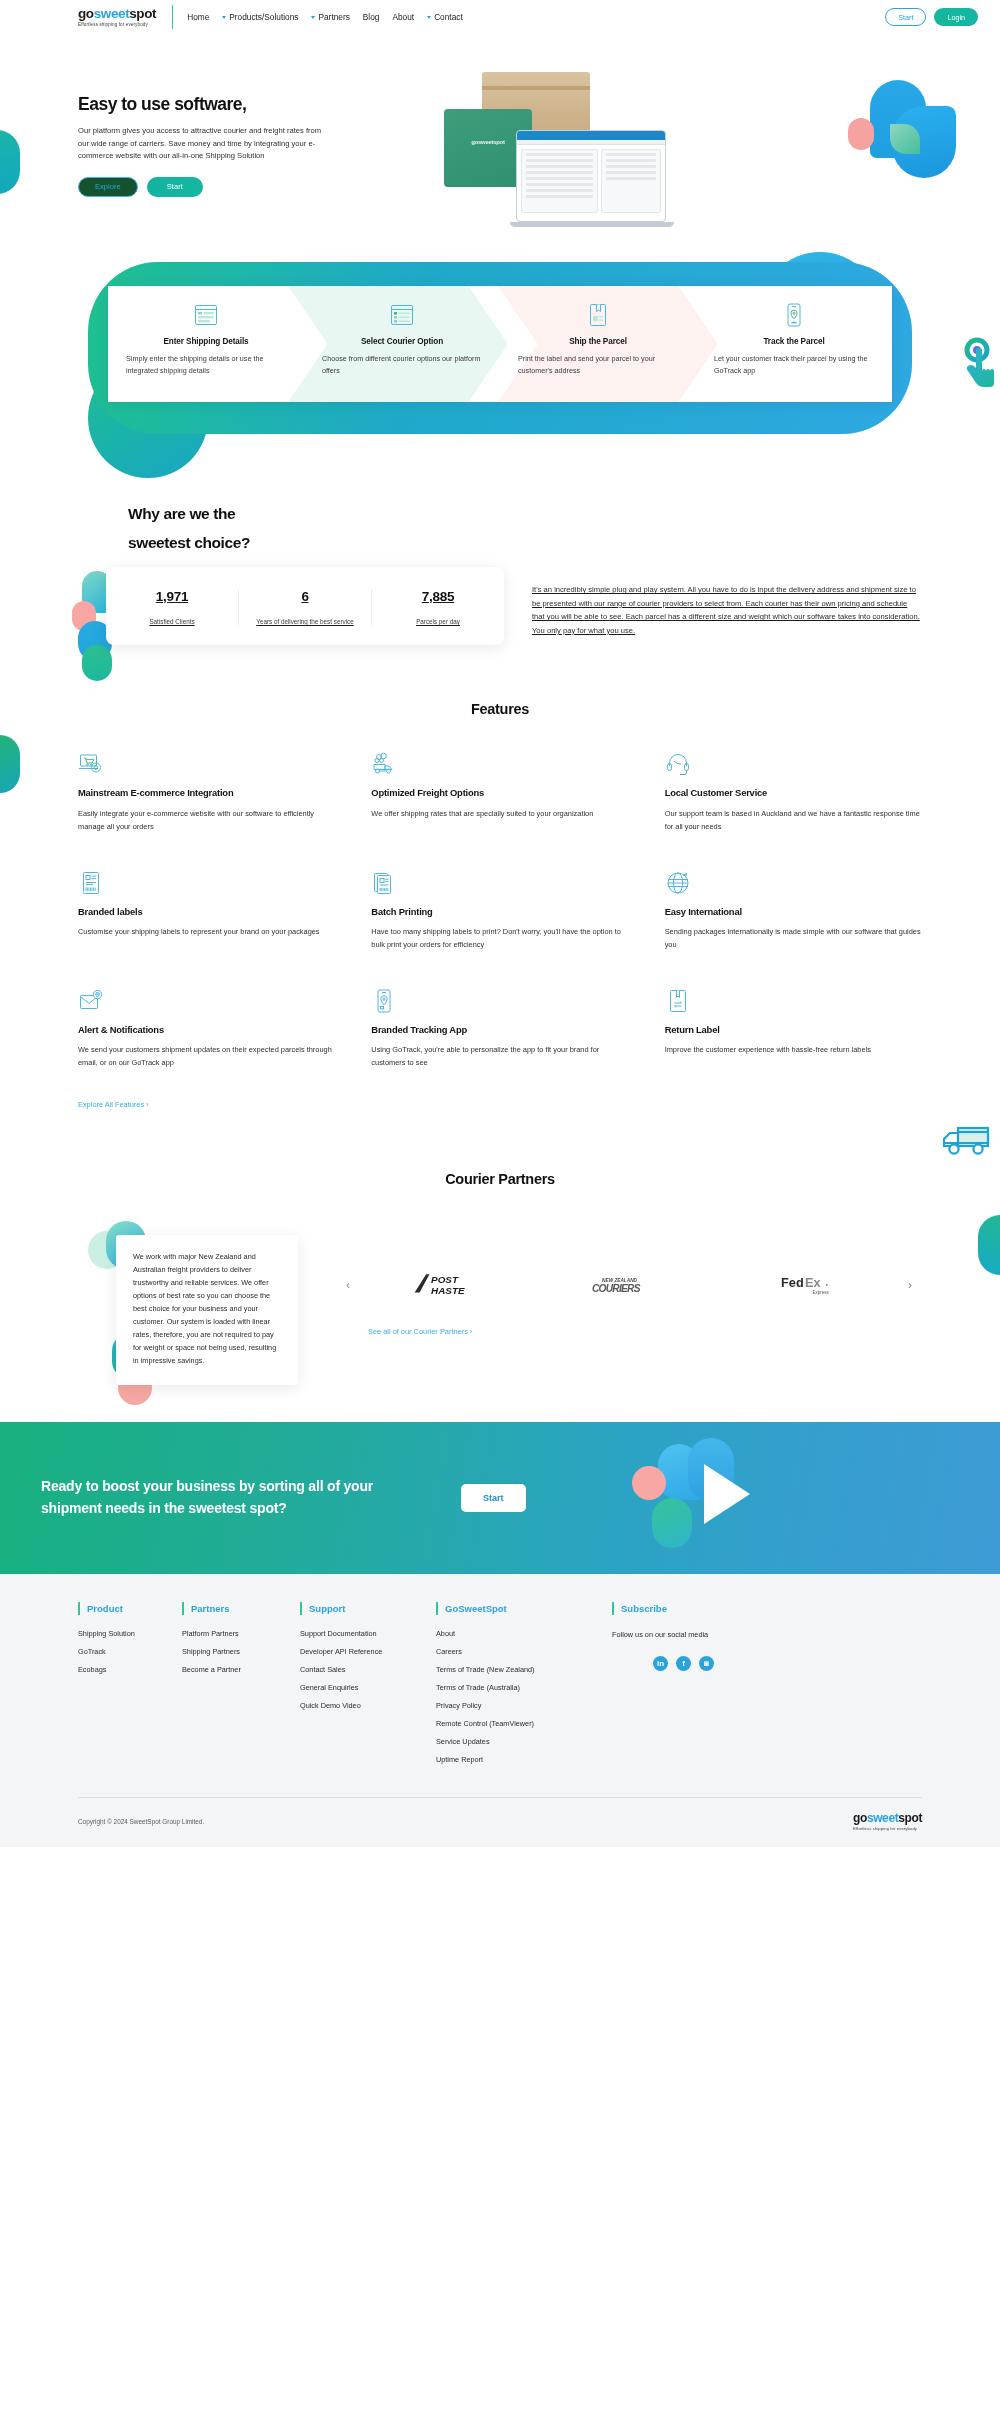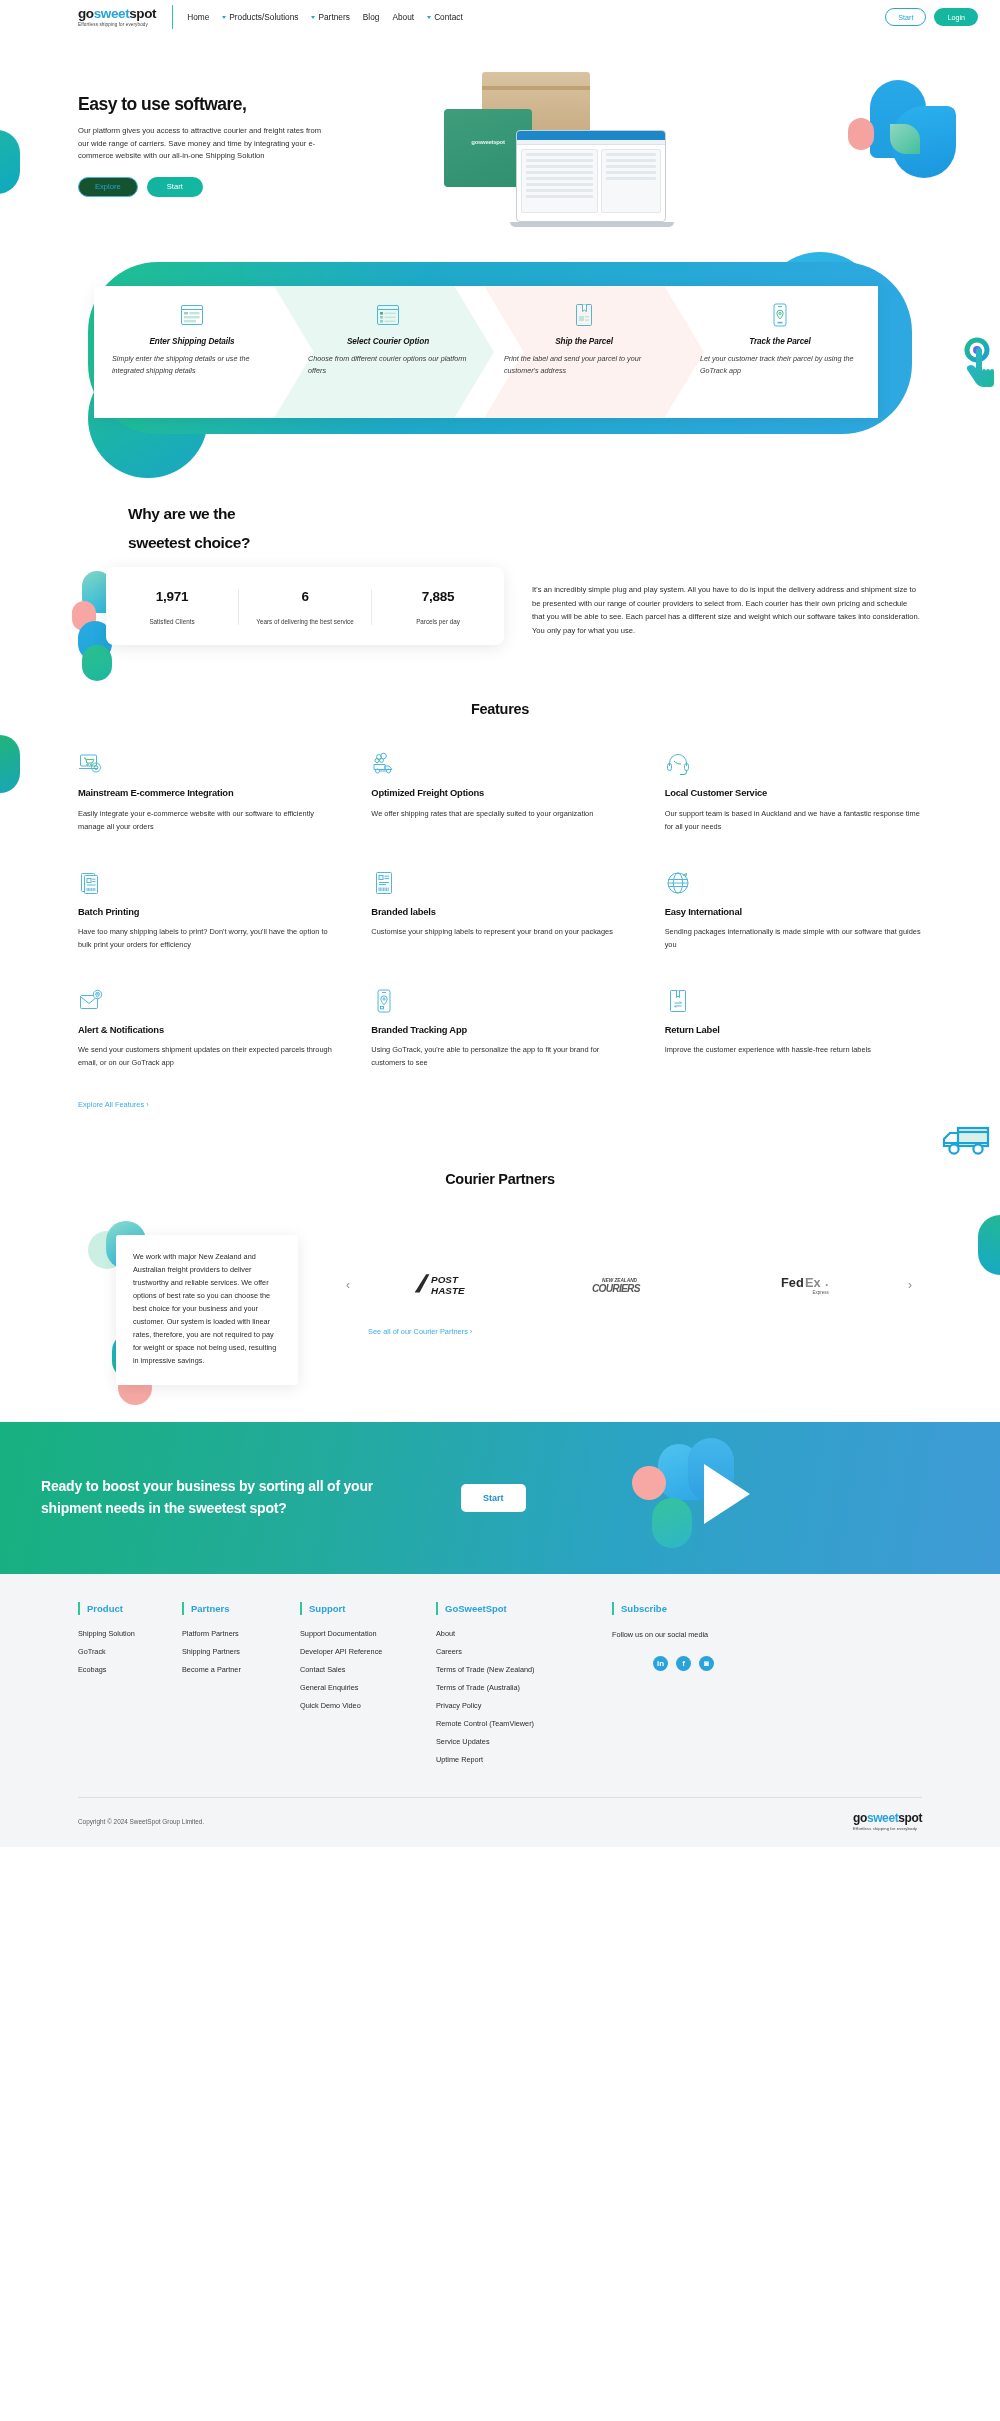--- a/index.html
+++ b/index.html
@@ -84,37 +84,36 @@
   
   .process-wrap { position: relative; margin: 48px 0 0 0; height: 190px; z-index: 2; }
   .process-bg {
     position: absolute; left: 88px; top: 0; width: 824px; height: 172px;
     background: linear-gradient(100deg,#1ec08f 0%,#1fa9c9 40%,#2ea8e2 100%);
     border-radius: 70px 70px 70px 70px;
   }
   .process-bg-circle-l { position:absolute; left:88px; top:96px; width:120px; height:120px; background: linear-gradient(150deg,#1fbf8f,#18a6c5); border-radius:50%; }
   .process-bg-circle-r { position:absolute; left:760px; top:-10px; width:120px; height:120px; background: linear-gradient(150deg,#2fb6e6,#2aa6e0); border-radius:50%; }
   .process-card {
-    position: absolute; left: 94px; top: 24px; width: 784px; height: 132px;
+    position: absolute; left: 108px; top: 24px; width: 784px; height: 116px;
     background: #fff; display: flex; overflow: hidden;
     box-shadow: 0 3px 14px rgba(0,0,0,.07);
-    font-style: italic;
   }
   .process-card .pc-bg-a { position:absolute; left:180px; top:0; width:220px; height:100%; background:#e9f7f2; clip-path: polygon(0 0, 82% 0, 100% 50%, 82% 100%, 0 100%, 18% 50%); }
   .process-card .pc-bg-b { position:absolute; left:390px; top:0; width:220px; height:100%; background:#fdf2ef; clip-path: polygon(0 0, 82% 0, 100% 50%, 82% 100%, 0 100%, 18% 50%); }
   .step { width: 25%; padding: 16px 18px 0 18px; position: relative; z-index: 2; }
   .step-icon { width: 26px; height: 26px; margin: 0 auto 9px auto; }
   .step-title { font-size: 8.2px; font-weight: 800; text-align: center; color: #141414; letter-spacing: -.1px;}
   .step-desc { font-size: 7.2px; line-height: 1.62; color: #3a3a3a; margin-top: 7px; }
   .finger-icon { position: absolute; right: 4px; top: 74px; width: 44px; height: 54px; z-index: 4; }
 
   
   .why { padding: 48px 78px 0 78px; position: relative; z-index: 2; }
   .why-title { font-size: 15.5px; font-weight: 800; letter-spacing: -.4px; color:#101010; line-height: 1.85; padding-left:50px;}
-  .why-body { display: flex; gap: 28px; margin-top: 10px; position: relative; }
+  .why-body { display: flex; gap: 28px; margin-top: 10px; position: relative; text-decoration: underline; }
   .stats-deco { position:absolute; left:-6px; top:4px; width:52px; height:108px; z-index:0; }
   .sd1 { position:absolute; left:10px; top:0; width:30px; height:42px; background:linear-gradient(160deg,#7fd6c4,#2bb7e0); border-radius:18px 18px 0 18px;}
   .sd2 { position:absolute; left:0px; top:30px; width:24px; height:30px; background:#f7a6a3; border-radius:14px;}
   .sd3 { position:absolute; left:6px; top:50px; width:34px; height:40px; background:linear-gradient(160deg,#29abe2,#1fa3d8); border-radius:20px;}
   .sd4 { position:absolute; left:10px; top:74px; width:30px; height:36px; background:linear-gradient(160deg,#2cc08d,#1db7a0); border-radius:18px;}
   .stats-card {
     position: relative; z-index: 2; width: 398px; background:#fff; border-radius: 8px;
     box-shadow: 0 3px 16px rgba(0,0,0,.09); display:flex; padding: 22px 0 20px 0; margin-left: 28px;
   }
   .stat { flex:1; text-align:center; padding: 0 6px; }
@@ -446,43 +445,20 @@
             <path d="M9 10 c2 2 4 3 7 3" stroke="#49b38f"></path>
           </svg>
         </div>
         <div class="feature-title">Local Customer Service</div>
         <div class="feature-desc">Our support team is based in Auckland and we have a fantastic response time for all your needs</div>
       </div>
 
       <div class="feature">
         <div class="feature-icon">
           <svg viewBox="0 0 26 26" width="26" height="26" fill="none" stroke="#4fb6dd" stroke-width="1">
-            <rect x="3.5" y="3.5" width="13" height="18" rx="1"></rect>
-            <rect x="6.5" y="5.5" width="13" height="18" rx="1" fill="#fff"></rect>
-            <rect x="9" y="8.5" width="4" height="4"></rect>
-            <line x1="14.2" y1="9.2" x2="17.5" y2="9.2"></line>
-              <line x1="14.2" y1="11.6" x2="17.5" y2="11.6"></line>
-            <line x1="9" y1="15" x2="17.5" y2="15"></line>
-            <g stroke-width="0.9">
-              <line x1="9" y1="18" x2="9" y2="21"></line>
-                <line x1="10.4" y1="18" x2="10.4" y2="21"></line>
-              <line x1="12" y1="18" x2="12" y2="21"></line>
-                <line x1="13.6" y1="18" x2="13.6" y2="21"></line>
-              <line x1="15.2" y1="18" x2="15.2" y2="21"></line>
-                <line x1="16.8" y1="18" x2="16.8" y2="21"></line>
-            </g>
-          </svg>
-        </div>
-        <div class="feature-title">Batch Printing</div>
-        <div class="feature-desc">Have too many shipping labels to print? Don't worry, you'll have the option to bulk print your orders for efficiency</div>
-      </div>
-
-      <div class="feature">
-        <div class="feature-icon">
-          <svg viewBox="0 0 26 26" width="26" height="26" fill="none" stroke="#4fb6dd" stroke-width="1">
             <rect x="5.5" y="2.5" width="15" height="21" rx="1"></rect>
             <rect x="8" y="5.5" width="4" height="4"></rect>
             <line x1="13.5" y1="6.2" x2="18" y2="6.2"></line>
               <line x1="13.5" y1="8.6" x2="18" y2="8.6"></line>
             <line x1="8" y1="12.5" x2="18" y2="12.5"></line>
               <line x1="8" y1="14.6" x2="15" y2="14.6"></line>
             <g stroke-width="0.9">
               <line x1="8" y1="17.5" x2="8" y2="21"></line>
                 <line x1="9.3" y1="17.5" x2="9.3" y2="21"></line>
               <line x1="10.9" y1="17.5" x2="10.9" y2="21"></line>
@@ -493,20 +469,43 @@
             </g>
           </svg>
         </div>
         <div class="feature-title">Branded labels</div>
         <div class="feature-desc">Customise your shipping labels to represent your brand on your packages</div>
       </div>
 
       <div class="feature">
         <div class="feature-icon">
           <svg viewBox="0 0 26 26" width="26" height="26" fill="none" stroke="#4fb6dd" stroke-width="1">
+            <rect x="3.5" y="3.5" width="13" height="18" rx="1"></rect>
+            <rect x="6.5" y="5.5" width="13" height="18" rx="1" fill="#fff"></rect>
+            <rect x="9" y="8.5" width="4" height="4"></rect>
+            <line x1="14.2" y1="9.2" x2="17.5" y2="9.2"></line>
+              <line x1="14.2" y1="11.6" x2="17.5" y2="11.6"></line>
+            <line x1="9" y1="15" x2="17.5" y2="15"></line>
+            <g stroke-width="0.9">
+              <line x1="9" y1="18" x2="9" y2="21"></line>
+                <line x1="10.4" y1="18" x2="10.4" y2="21"></line>
+              <line x1="12" y1="18" x2="12" y2="21"></line>
+                <line x1="13.6" y1="18" x2="13.6" y2="21"></line>
+              <line x1="15.2" y1="18" x2="15.2" y2="21"></line>
+                <line x1="16.8" y1="18" x2="16.8" y2="21"></line>
+            </g>
+          </svg>
+        </div>
+        <div class="feature-title">Batch Printing</div>
+        <div class="feature-desc">Have too many shipping labels to print? Don't worry, you'll have the option to bulk print your orders for efficiency</div>
+      </div>
+
+      <div class="feature">
+        <div class="feature-icon">
+          <svg viewBox="0 0 26 26" width="26" height="26" fill="none" stroke="#4fb6dd" stroke-width="1">
             <circle cx="13" cy="13" r="10"></circle>
             <ellipse cx="13" cy="13" rx="4.6" ry="10"></ellipse>
             <line x1="3" y1="9.5" x2="23" y2="9.5"></line>
             <line x1="3" y1="16.5" x2="23" y2="16.5"></line>
             <line x1="3" y1="13" x2="23" y2="13"></line>
             <path d="M18 5.5 l3.5-2 -1 3.8" stroke="#49b38f" fill="none"></path>
           </svg>
         </div>
         <div class="feature-title">Easy International</div>
         <div class="feature-desc">Sending packages internationally is made simple with our software that guides you</div>

